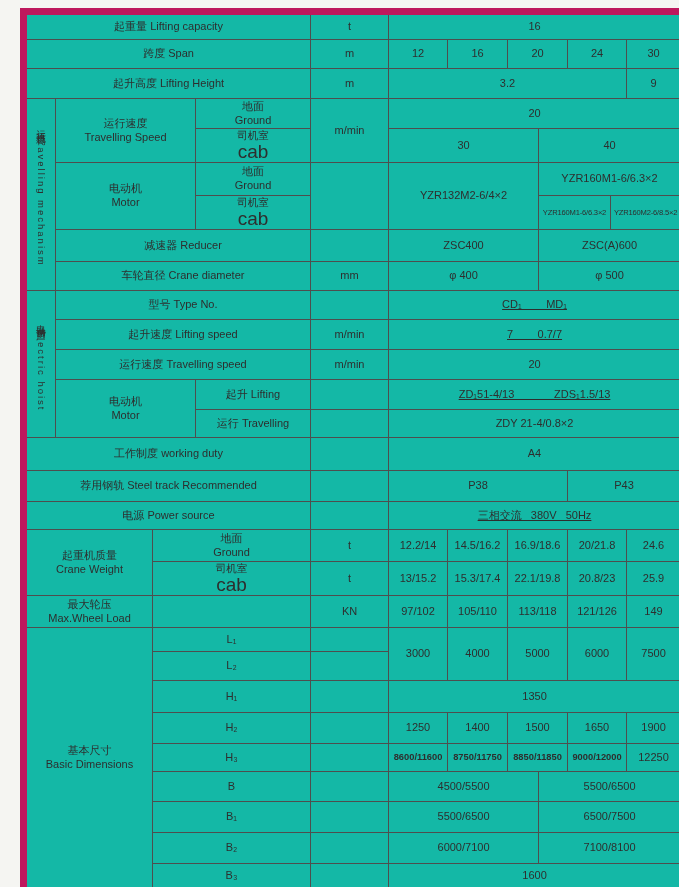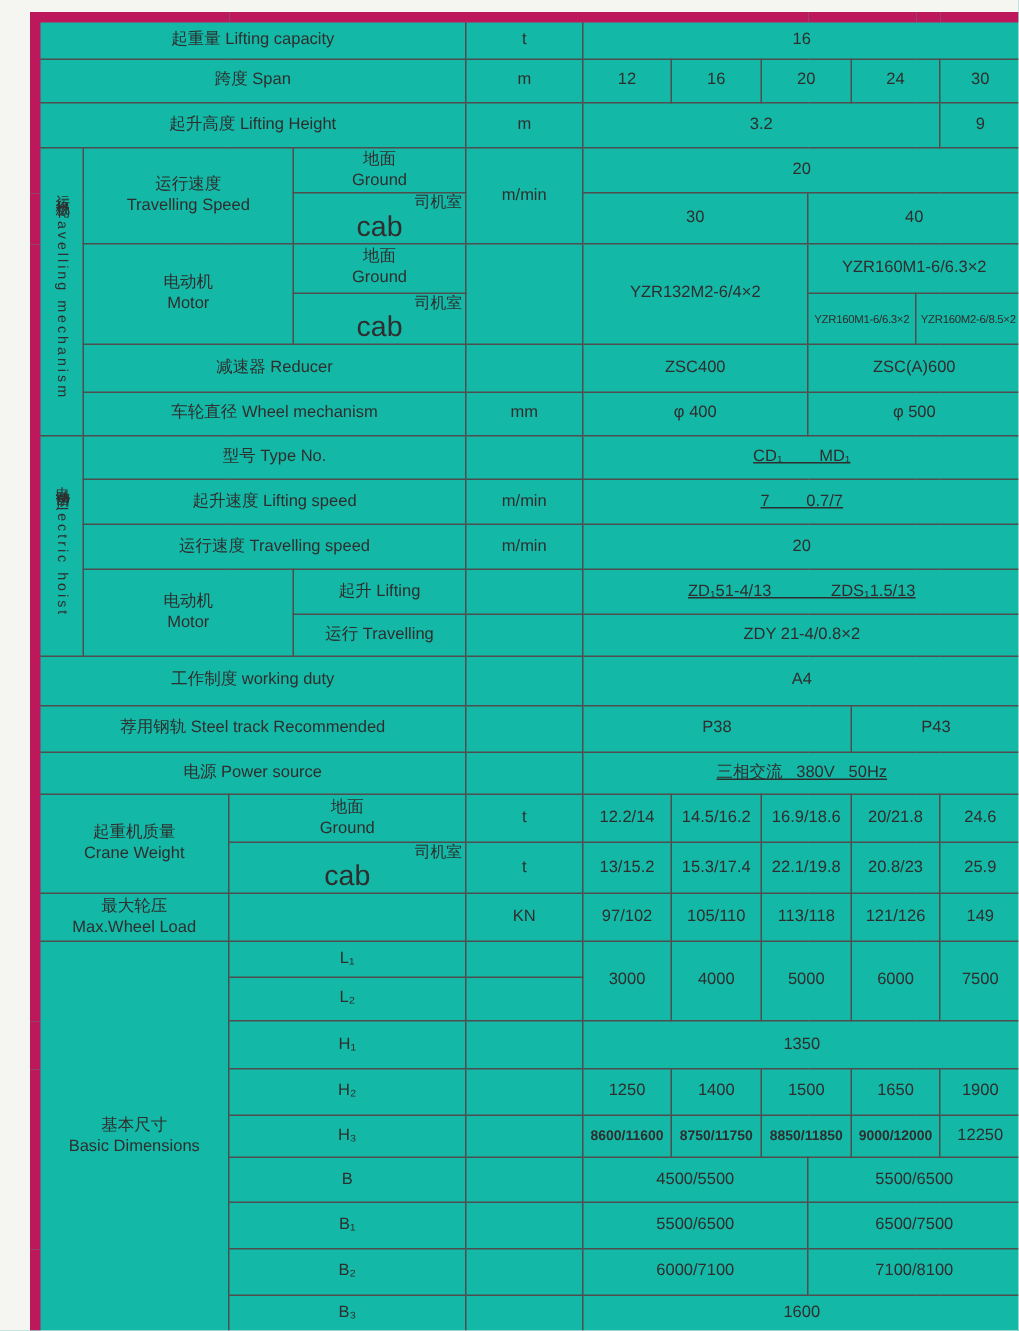--- a/index.html
+++ b/index.html
@@ -22,21 +22,21 @@
     white-space:pre-line;line-height:1.25;
     padding:0 2px;overflow:hidden;
   }
   td.pre{white-space:pre-wrap;text-decoration:underline;}
   td.small{font-size:7.6px;letter-spacing:-0.2px;padding:0 1px;}
   td.small2{font-size:9.3px;padding:0 1px;font-weight:bold;}
   td.vert{
     writing-mode:vertical-rl;text-orientation:mixed;
     font-size:9.5px;letter-spacing:2px;padding:4px 0;
   }
-  td.cab .ln0{font-size:10.5px;text-align:right;}
+  td.cab .ln0{font-size:10.5px;}
   td.cab .ln1{font-size:19px;line-height:1.05;}
   
   tr:nth-child(1){height:28px}  tr:nth-child(2){height:29px}  tr:nth-child(3){height:30px}
   tr:nth-child(4){height:30px}  tr:nth-child(5){height:28px}  tr:nth-child(6){height:33px}
   tr:nth-child(7){height:29px}  tr:nth-child(8){height:32px}  tr:nth-child(9){height:29px}
   tr:nth-child(10){height:29px} tr:nth-child(11){height:30px} tr:nth-child(12){height:30px}
   tr:nth-child(13){height:30px} tr:nth-child(14){height:28px} tr:nth-child(15){height:33px}
   tr:nth-child(16){height:31px} tr:nth-child(17){height:28px} tr:nth-child(18){height:32px}
   tr:nth-child(19){height:31px} tr:nth-child(20){height:32px} tr:nth-child(21){height:24px}
   tr:nth-child(22){height:29px} tr:nth-child(23){height:32px} tr:nth-child(24){height:31px}
@@ -111,21 +111,21 @@
           <td colspan="2" class="small">YZR160M1-6/6.3×2</td>
           <td colspan="2" class="small">YZR160M2-6/8.5×2</td>
         </tr>
         <tr>
           <td colspan="3" class="label">减速器 Reducer</td>
           <td></td>
           <td colspan="3">ZSC400</td>
           <td colspan="4">ZSC(A)600</td>
         </tr>
         <tr>
-          <td colspan="3" class="label">车轮直径 Wheel mechanism</td>
+          <td colspan="3" class="label">车轮直径 Crane diameter</td>
           <td>mm</td>
           <td colspan="3">φ 400</td>
           <td colspan="4">φ 500</td>
         </tr>
         <tr>
           <td rowspan="5" class="vert">电动葫芦  Electric hoist</td>
           <td colspan="3" class="label">型号 Type No.</td>
           <td></td>
           <td colspan="7" class="pre">CD₁        MD₁</td>
         </tr>

